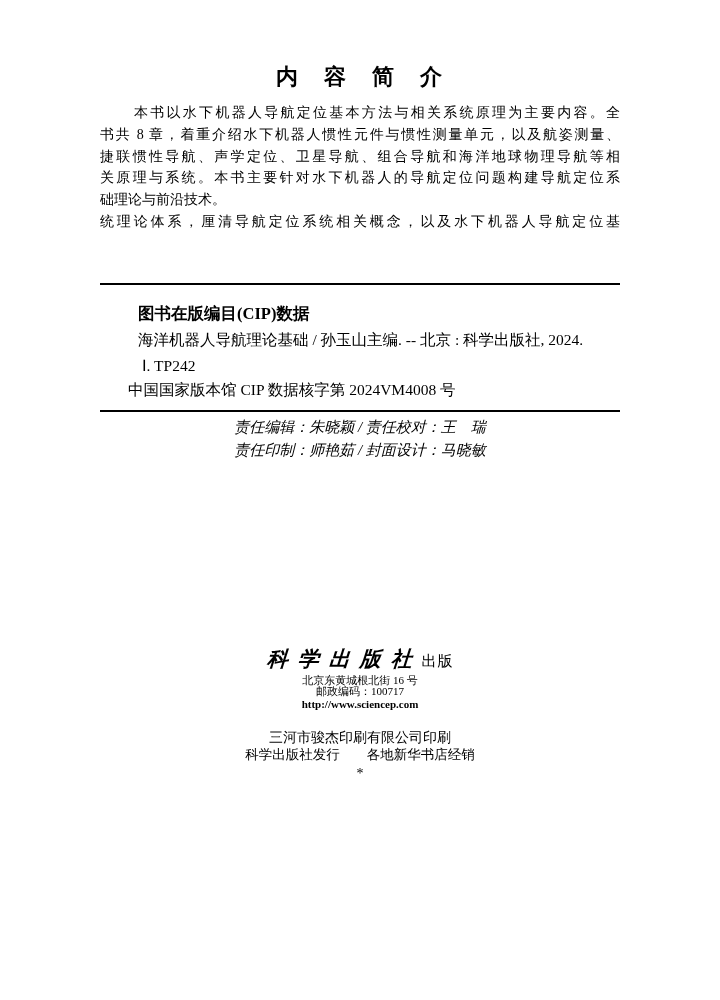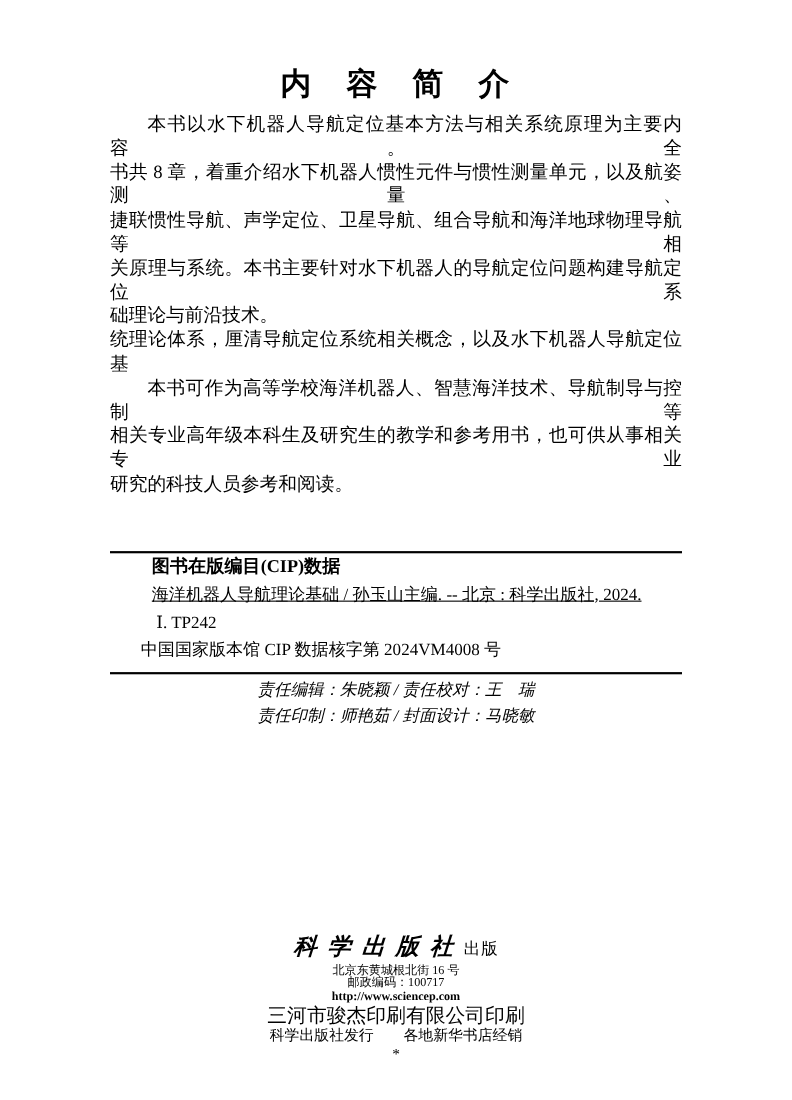--- a/index.html
+++ b/index.html
@@ -10,52 +10,52 @@
     background: #ffffff;
     color: #000000;
     font-family: "Liberation Serif", "DejaVu Serif", serif;
     overflow: hidden;
   }
   .content { padding: 0 100px; }
 
   .intro-title {
     padding-top: 62px;
     text-align: center;
-    font-size: 28px;
+    font-size: 22px;
     font-weight: bold;
     line-height: 30px;
     letter-spacing: 2px;
   }
   .paras { margin-top: 10px; }
   .para-line {
-    font-size: 17px;
+    font-size: 14px;
     line-height: 21.8px;
     text-align: justify;
     text-align-last: justify;
     white-space: nowrap_;
   }
   .para-line.indent { text-indent: 34px; }
   .para-line.last { text-align-last: left; }
 
   .cip-box {
     margin-top: 50px;
     border-top: 2px solid #000;
     border-bottom: 2px solid #000;
-    padding: 0 0 8px 0;
+    padding: 17px 0 8px 0;
   }
   .cip-heading {
     margin-left: 38px;
     font-size: 16.5px;
     font-weight: bold;
     line-height: 23px;
   }
   .cip-line { font-size: 15.5px; line-height: 24px; }
-  .cip-desc1 { margin-left: 38px; margin-top: 3px; text-decoration: underline; }
+  .cip-desc1 { margin-left: 38px; margin-top: 3px; }
   .cip-desc2 { margin-left: -8px; }
-  .cip-class { margin-left: 42px; margin-top: 2px; }
+  .cip-class { margin-left: 42px; margin-top: 2px; font-family: Liberation Serif, serif; }
   .cip-record { margin-left: 28px; }
 
   .staff {
     margin-top: 4px;
     text-align: center;
     font-style: italic;
     font-size: 15px;
     line-height: 23px;
   }
 
@@ -65,45 +65,40 @@
     font-size: 21px;
     font-weight: bold;
     font-style: italic;
     letter-spacing: 10px;
     display: inline-block;
     transform: skewX(-4deg);
   }
   .logo-suffix { font-size: 15px; letter-spacing: 1px; }
   .pub-small { font-size: 11px; line-height: 11.5px; }
   .pub-web { font-size: 11px; line-height: 13px; font-weight: bold; }
-  .pub-printer { font-size: 18px; line-height: 17px; margin-top: 2px; font-family: Liberation Serif, serif; }
+  .pub-printer { font-size: 14px; line-height: 17px; margin-top: 18px; font-family: Liberation Serif, serif; }
   .pub-dist { font-size: 13.5px; line-height: 17px; }
   .pub-star { font-size: 14px; line-height: 15px; margin-top: 3px; }
 </style>
 </head>
 <body>
 
 <div class="page">
   <div class="content">
 
     <div class="intro-title">内　容　简　介</div>
 
     <div class="paras">
       <div>
         <div class="para-line indent">本书以水下机器人导航定位基本方法与相关系统原理为主要内容。全</div>
         <div class="para-line">书共 8 章，着重介绍水下机器人惯性元件与惯性测量单元，以及航姿测量、</div>
         <div class="para-line">捷联惯性导航、声学定位、卫星导航、组合导航和海洋地球物理导航等相</div>
         <div class="para-line">关原理与系统。本书主要针对水下机器人的导航定位问题构建导航定位系</div>
         <div class="para-line last">础理论与前沿技术。</div>
         <div class="para-line">统理论体系，厘清导航定位系统相关概念，以及水下机器人导航定位基</div>
-      </div>
-      <div>
-        <div class="para-line indent">本书可作为高等学校海洋机器人、智慧海洋技术、导航制导与控制等</div>
-        <div class="para-line">相关专业高年级本科生及研究生的教学和参考用书，也可供从事相关专业</div>
-        <div class="para-line last">研究的科技人员参考和阅读。</div>
       </div>
     </div>
 
     <div class="cip-box">
       <div class="cip-heading">图书在版编目(CIP)数据</div>
       <div class="cip-line cip-desc1">海洋机器人导航理论基础 / 孙玉山主编. -- 北京 : 科学出版社, 2024.</div>
       <div class="cip-line cip-class">Ⅰ. TP242</div>
       <div class="cip-line cip-record">中国国家版本馆 CIP 数据核字第 2024VM4008 号</div>
     </div>
 

